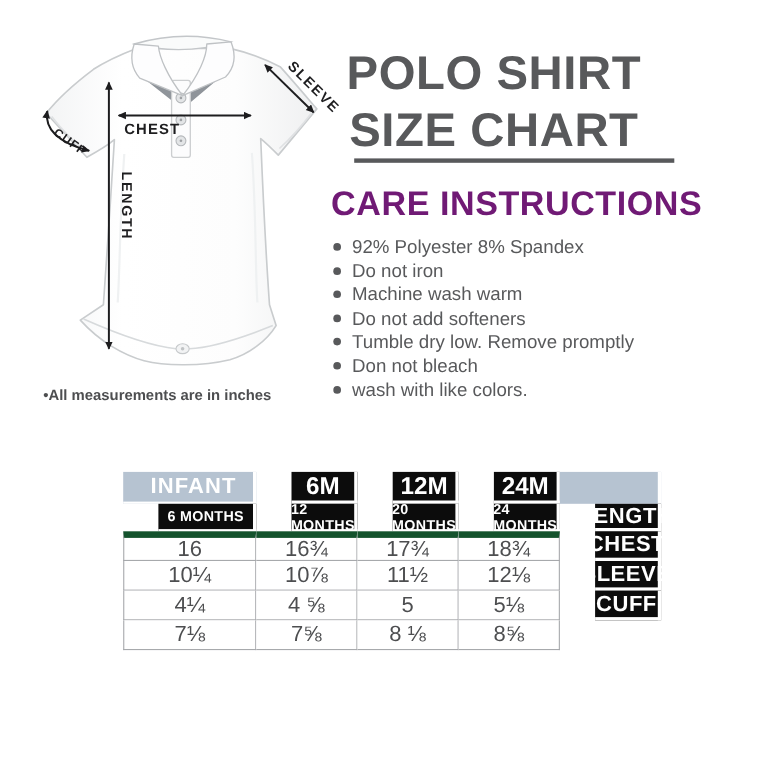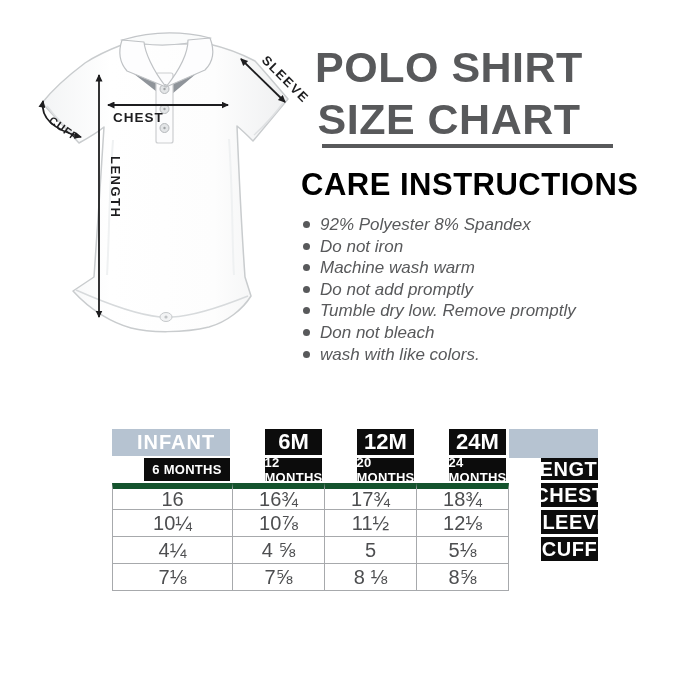--- a/index.html
+++ b/index.html
@@ -11,24 +11,24 @@
   
   .title-block{
     position:absolute;left:300px;top:41px;width:298px;text-align:center;
     color:#58595b;font-weight:bold;font-size:43px;line-height:52px;letter-spacing:.5px;
   }
   .title-underline{
     position:absolute;left:322px;top:144px;width:291px;height:4px;background:#58595b;
   }
   .care-heading{
     position:absolute;left:301px;top:167px;font-size:31px;font-weight:bold;
-    color:#000000;letter-spacing:.5px;
+    color:#701a75;letter-spacing:.5px;
   }
   .care-list{
-    position:absolute;left:300px;top:214px;margin:0;padding:0;list-style:none;width:380px;font-style:italic;
+    position:absolute;left:300px;top:214px;margin:0;padding:0;list-style:none;width:380px;
   }
   .care-list li{
     position:relative;padding-left:20px;font-size:17px;line-height:21.6px;color:#58595b;
   }
   .care-list li::before{
     content:"";position:absolute;left:3px;top:7px;width:7px;height:7px;border-radius:50%;background:#58595b;
   }
   
   .note{
     position:absolute;left:37px;top:352px;width:212px;text-align:center;
@@ -117,33 +117,34 @@
     <line x1="87" y1="50" x2="87" y2="292" stroke="#1d1d1f" stroke-width="1.8" marker-start="url(#ah-start)" marker-end="url(#ah-end)"></line>
     <line x1="229" y1="34" x2="273" y2="77" stroke="#1d1d1f" stroke-width="1.8" marker-start="url(#ah-start)" marker-end="url(#ah-end)"></line>
     <path d="M 31,76 Q 27,101 69,112" fill="none" stroke="#1d1d1f" stroke-width="1.8" marker-start="url(#ah-start)" marker-end="url(#ah-end)"></path>
 
     <text x="101" y="97" font-family="Liberation Sans, sans-serif" font-size="13.5" font-weight="bold" fill="#1d1d1f" letter-spacing="1">CHEST</text>
     <text transform="translate(99,131) rotate(90)" font-family="Liberation Sans, sans-serif" font-size="13" font-weight="bold" fill="#1d1d1f" letter-spacing="1.5">LENGTH</text>
     <text transform="translate(249,36) rotate(45)" font-family="Liberation Sans, sans-serif" font-size="13" font-weight="bold" fill="#1d1d1f" letter-spacing="1.5">SLEEVE</text>
     <text transform="translate(36,97) rotate(36)" font-family="Liberation Sans, sans-serif" font-size="11" font-weight="bold" fill="#1d1d1f" letter-spacing="1">CUFF</text>
   </svg>
 
+  <div class="note">•All measurements are in inches</div>
 
   <div class="title-block">
     <div>POLO SHIRT</div>
     <div>SIZE CHART</div>
   </div>
   <div class="title-underline"></div>
 
   <div class="care-heading">CARE INSTRUCTIONS</div>
   <ul class="care-list">
     <li>92% Polyester 8% Spandex</li>
     <li>Do not iron</li>
     <li>Machine wash warm</li>
-    <li>Do not add promptly</li>
+    <li>Do not add softeners</li>
     <li>Tumble dry low. Remove promptly</li>
     <li>Don not bleach</li>
     <li>wash with like colors.</li>
   </ul>
 
   <div class="size-table">
 
     <div class="c infant">INFANT</div>
     <div class="c black size-head">6M</div>
     <div class="c black size-head">12M</div>

